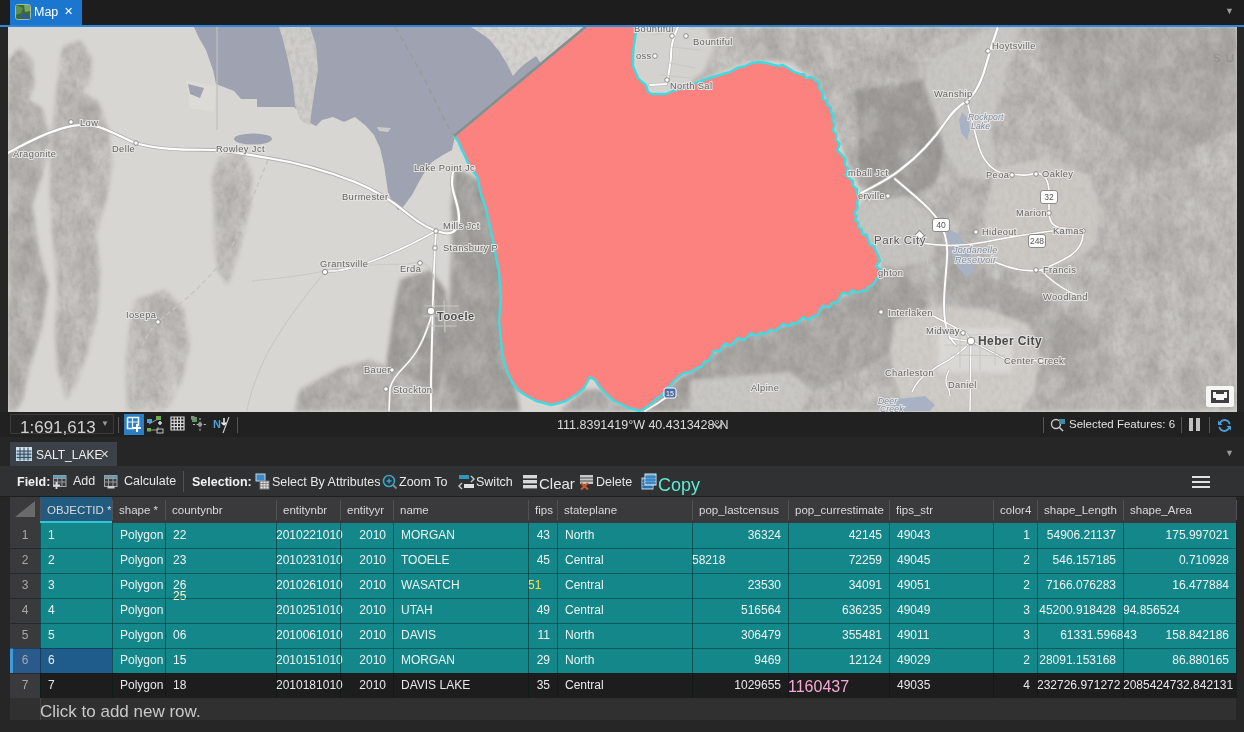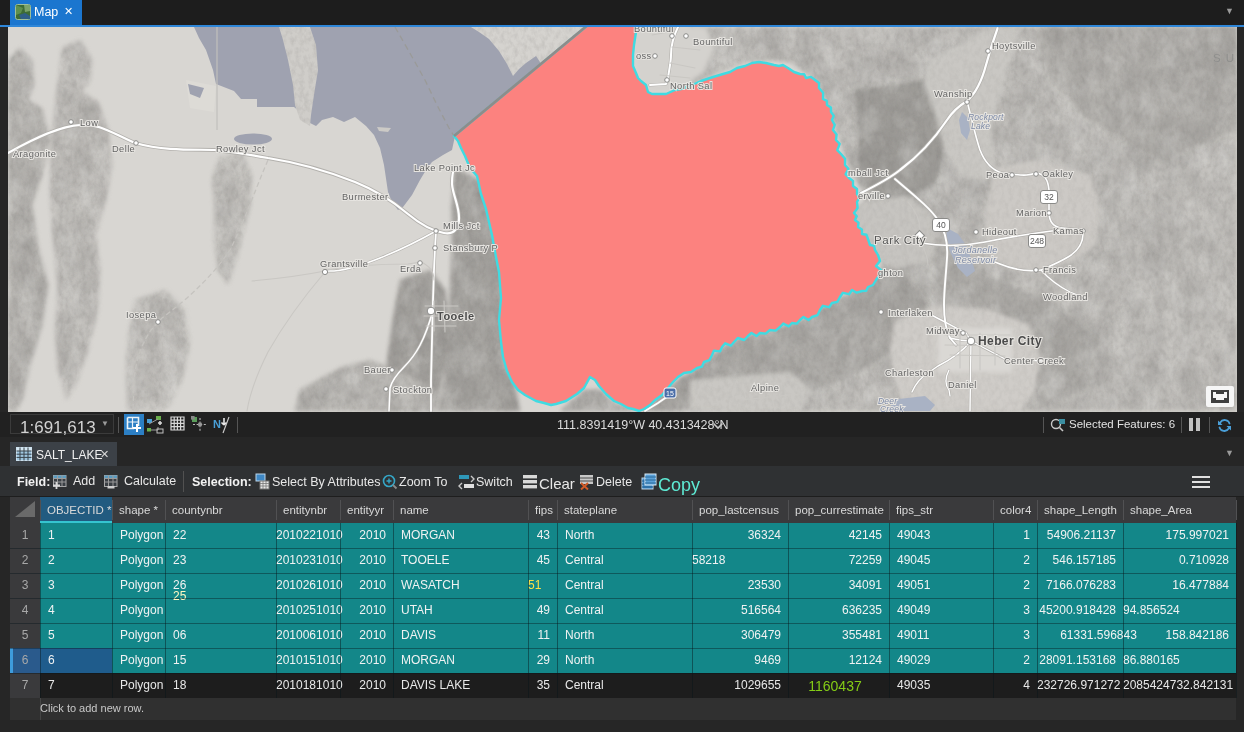--- a/index.html
+++ b/index.html
@@ -517,34 +517,34 @@
 <div class="abs txt" style="left:266px;top:156px;width:57px;color:#f0f2f2;font-size:12px;text-align:right">2010151010</div>
 <div class="abs txt" style="left:330px;top:156px;width:46px;color:#f0f2f2;font-size:12px;text-align:right">2010</div>
 <div class="abs txt" style="left:391px;top:156px;color:#f0f2f2;font-size:12px">MORGAN</div>
 <div class="abs txt" style="left:518px;top:156px;width:22px;color:#f0f2f2;font-size:12px;text-align:right">29</div>
 <div class="abs txt" style="left:555px;top:156px;color:#f0f2f2;font-size:12px">North</div>
 <div class="abs txt" style="left:682px;top:156px;width:89px;color:#f0f2f2;font-size:12px;text-align:right">9469</div>
 <div class="abs txt" style="left:778px;top:156px;width:94px;color:#f0f2f2;font-size:12px;text-align:right">12124</div>
 <div class="abs txt" style="left:887px;top:156px;color:#f0f2f2;font-size:12px">49029</div>
 <div class="abs txt" style="left:983px;top:156px;width:37px;color:#f0f2f2;font-size:12px;text-align:right">2</div>
 <div class="abs txt" style="left:1027px;top:156px;width:79px;color:#f0f2f2;font-size:12px;text-align:right">28091.153168</div>
-<div class="abs txt" style="left:1113px;top:156px;width:106px;color:#f0f2f2;font-size:12px;text-align:left">86.880165</div>
+<div class="abs txt" style="left:1113px;top:156px;width:106px;color:#f0f2f2;font-size:12px;text-align:right">86.880165</div>
 <div class="abs" style="left:30px;top:176px;width:1196px;height:25px;background:#1d1d1d"></div>
 <div class="abs" style="left:0;top:176px;width:30px;height:25px;background:#3a3a3c"></div>
 <div class="abs txt" style="left:0;top:181px;width:30px;color:#a8a8a8;font-size:12px;text-align:center">7</div>
 <div class="abs txt" style="left:38px;top:181px;color:#e8e8e8;font-size:12px">7</div>
 <div class="abs txt" style="left:110px;top:181px;color:#e8e8e8;font-size:12px">Polygon</div>
 <div class="abs txt" style="left:163px;top:181px;color:#e8e8e8;font-size:12px">18</div>
 <div class="abs txt" style="left:266px;top:181px;width:57px;color:#e8e8e8;font-size:12px;text-align:right">2010181010</div>
 <div class="abs txt" style="left:330px;top:181px;width:46px;color:#e8e8e8;font-size:12px;text-align:right">2010</div>
 <div class="abs txt" style="left:391px;top:181px;color:#e8e8e8;font-size:12px">DAVIS LAKE</div>
 <div class="abs txt" style="left:518px;top:181px;width:22px;color:#e8e8e8;font-size:12px;text-align:right">35</div>
 <div class="abs txt" style="left:555px;top:181px;color:#e8e8e8;font-size:12px">Central</div>
 <div class="abs txt" style="left:682px;top:181px;width:89px;color:#e8e8e8;font-size:12px;text-align:right">1029655</div>
-<div class="abs txt" style="left:778px;top:181px;width:94px;color:#84cc16;font-size:14px;text-align:center">1160437</div>
+<div class="abs txt" style="left:778px;top:181px;width:94px;color:#f9a8d4;font-size:16px;text-align:left">1160437</div>
 <div class="abs txt" style="left:887px;top:181px;color:#e8e8e8;font-size:12px">49035</div>
 <div class="abs txt" style="left:983px;top:181px;width:37px;color:#e8e8e8;font-size:12px;text-align:right">4</div>
 <div class="abs txt" style="left:1027px;top:181px;width:79px;color:#e8e8e8;font-size:12px;text-align:right">232726.971272</div>
 <div class="abs txt" style="left:1113px;top:181px;width:106px;color:#e8e8e8;font-size:12px;text-align:right">2085424732.842131</div>
 <div class="abs" style="left:30px;top:26px;width:1px;height:175px;background:rgba(8,22,26,0.45)"></div>
 <div class="abs" style="left:102px;top:26px;width:1px;height:175px;background:rgba(8,22,26,0.45)"></div>
 <div class="abs" style="left:155px;top:26px;width:1px;height:175px;background:rgba(8,22,26,0.45)"></div>
 <div class="abs" style="left:266px;top:26px;width:1px;height:175px;background:rgba(8,22,26,0.45)"></div>
 <div class="abs" style="left:330px;top:26px;width:1px;height:175px;background:rgba(8,22,26,0.45)"></div>
 <div class="abs" style="left:383px;top:26px;width:1px;height:175px;background:rgba(8,22,26,0.45)"></div>
@@ -558,13 +558,13 @@
 <div class="abs" style="left:1113px;top:26px;width:1px;height:175px;background:rgba(8,22,26,0.45)"></div>
 <div class="abs" style="left:1226px;top:26px;width:1px;height:175px;background:rgba(8,22,26,0.45)"></div>
 <div class="abs" style="left:0px;top:51px;width:1226px;height:1px;background:rgba(8,20,24,0.4)"></div>
 <div class="abs" style="left:0px;top:76px;width:1226px;height:1px;background:rgba(8,20,24,0.4)"></div>
 <div class="abs" style="left:0px;top:101px;width:1226px;height:1px;background:rgba(8,20,24,0.4)"></div>
 <div class="abs" style="left:0px;top:126px;width:1226px;height:1px;background:rgba(8,20,24,0.4)"></div>
 <div class="abs" style="left:0px;top:151px;width:1226px;height:1px;background:rgba(8,20,24,0.4)"></div>
 <div class="abs" style="left:0px;top:176px;width:1226px;height:1px;background:rgba(8,20,24,0.4)"></div>
 <div class="abs" style="left:0;top:201px;width:1226px;height:22px;background:#303030"></div>
 <div class="abs" style="left:30px;top:201px;width:1px;height:22px;background:#454545"></div>
-<div class="abs txt" style="left:30px;top:205px;color:#c9c9c9;font-size:11px">Click to add new row.</div>
+<div class="abs txt" style="left:30px;top:205px;color:#c9c9c9;font-size:17px">Click to add new row.</div>
 </div>
 </body></html>

